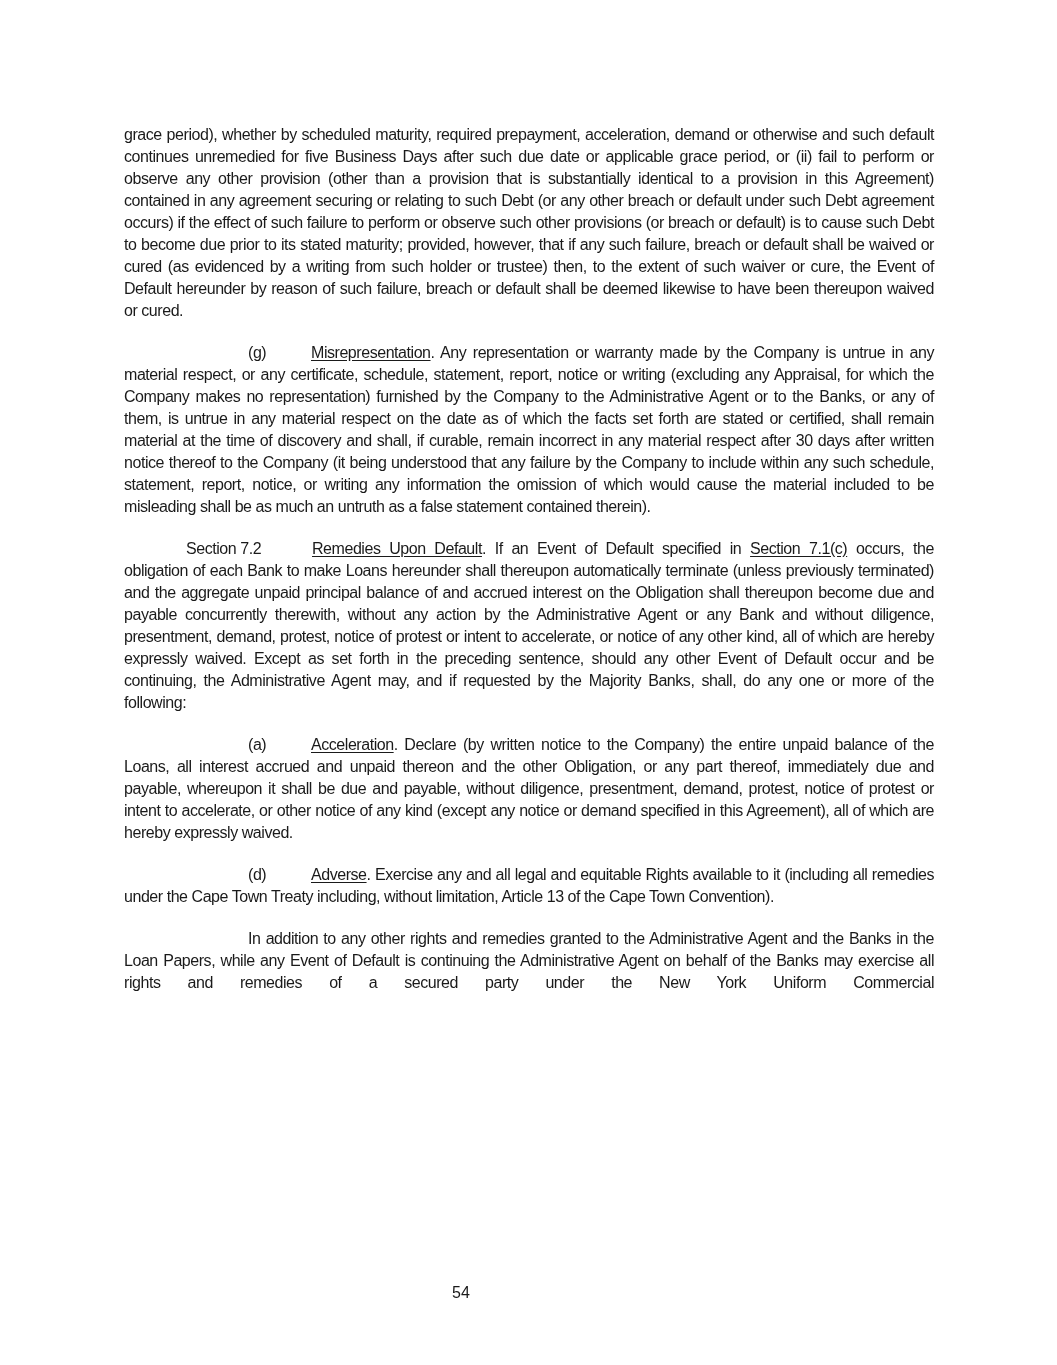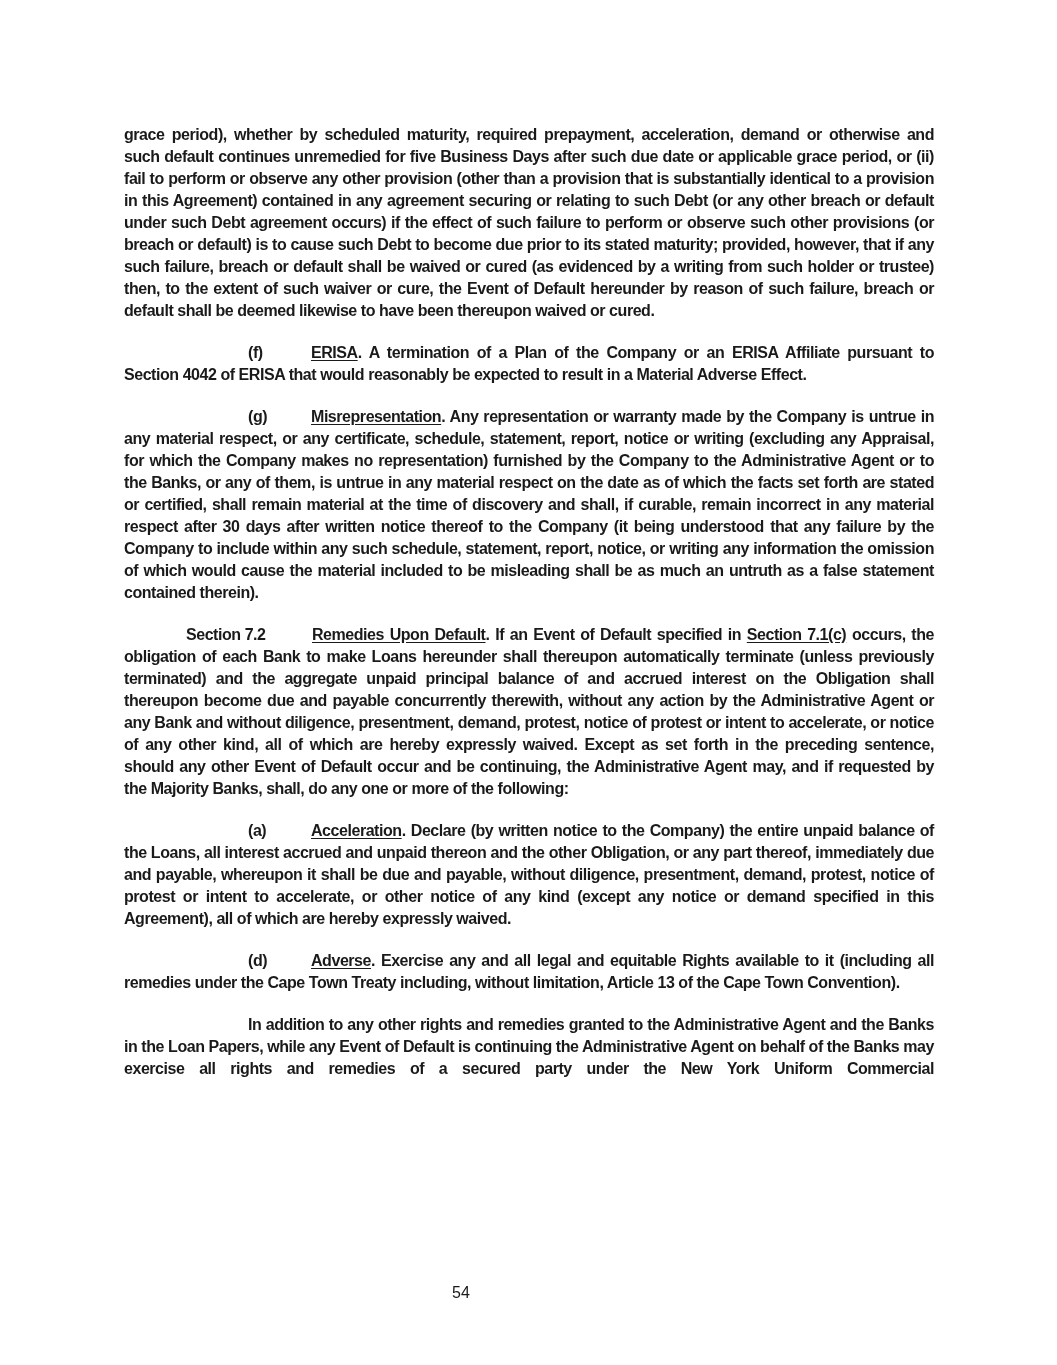--- a/index.html
+++ b/index.html
@@ -2,42 +2,40 @@
 <html><head>
 <meta charset="utf-8">
 <style>
   html, body { margin: 0; padding: 0; background: #ffffff; }
   body { width: 1057px; height: 1365px; position: relative; overflow: hidden; }
   .page {
     position: absolute; left: 124px; top: 124px; width: 810px;
     font-family: "Liberation Sans", sans-serif;
     font-size: 16px; line-height: 22px; color: #1a1a1a;
     letter-spacing: -0.45px;
-    font-weight: bold;
   }
   .para { margin: 0 0 20px 0; text-align: justify; text-align-last: left; }
   .para.lastline-justify { text-align-last: justify; }
   .indent { display: inline-block; width: 124px; }
   .sec-indent { display: inline-block; width: 62px; }
   .label { display: inline-block; width: 63px; }
   .sec-label { display: inline-block; width: 126px; }
   .u { text-decoration: underline; text-underline-offset: 2px; }
   .pagenum {
     position: absolute; left: 0; width: 922px; top: 1284px; text-align: center;
     font-family: "Liberation Sans", sans-serif; font-size: 16px; color: #1a1a1a;
   }
 </style>
 </head>
 <body>
 
 <div class="page">
 
   <p class="para">grace period), whether by scheduled maturity, required prepayment, acceleration, demand or otherwise and such default continues unremedied for five Business Days after such due date or applicable grace period, or (ii) fail to perform or observe any other provision (other than a provision that is substantially identical to a provision in this Agreement) contained in any agreement securing or relating to such Debt (or any other breach or default under such Debt agreement occurs) if the effect of such failure to perform or observe such other provisions (or breach or default) is to cause such Debt to become due prior to its stated maturity; provided, however, that if any such failure, breach or default shall be waived or cured (as evidenced by a writing from such holder or trustee) then, to the extent of such waiver or cure, the Event of Default hereunder by reason of such failure, breach or default shall be deemed likewise to have been thereupon waived or cured.</p>
 
-  <p class="para"><span class="indent"></span><span class="label">(f)</span><span class="u">ERISA</span><span>.  A termination of a Plan of the Company or an ERISA Affiliate pursuant to Section 4042 of ERISA that would reasonably be expected to result in a Material Adverse Effect.</span></p>
 
   <p class="para"><span class="indent"></span><span class="label">(g)</span><span class="u">Misrepresentation</span><span>.  Any representation or warranty made by the Company is untrue in any material respect, or any certificate, schedule, statement, report, notice or writing (excluding any Appraisal, for which the Company makes no representation) furnished by the Company to the Administrative Agent or to the Banks, or any of them, is untrue in any material respect on the date as of which the facts set forth are stated or certified, shall remain material at the time of discovery and shall, if curable, remain incorrect in any material respect after 30 days after written notice thereof to the Company (it being understood that any failure by the Company to include within any such schedule, statement, report, notice, or writing any information the omission of which would cause the material included to be misleading shall be as much an untruth as a false statement contained therein).</span></p>
 
   <p class="para"><span class="sec-indent"></span><span class="sec-label">Section 7.2</span><span class="u">Remedies Upon Default</span><span>.  If an Event of Default specified in </span><span class="u">Section 7.1(c)</span><span> occurs, the obligation of each Bank to make Loans hereunder shall thereupon automatically terminate (unless previously terminated) and the aggregate unpaid principal balance of and accrued interest on the Obligation shall thereupon become due and payable concurrently therewith, without any action by the Administrative Agent or any Bank and without diligence, presentment, demand, protest, notice of protest or intent to accelerate, or notice of any other kind, all of which are hereby expressly waived.  Except as set forth in the preceding sentence, should any other Event of Default occur and be continuing, the Administrative Agent may, and if requested by the Majority Banks, shall, do any one or more of the following:</span></p>
 
   <p class="para"><span class="indent"></span><span class="label">(a)</span><span class="u">Acceleration</span><span>.  Declare (by written notice to the Company) the entire unpaid balance of the Loans, all interest accrued and unpaid thereon and the other Obligation, or any part thereof, immediately due and payable, whereupon it shall be due and payable, without diligence, presentment, demand, protest, notice of protest or intent to accelerate, or other notice of any kind (except any notice or demand specified in this Agreement), all of which are hereby expressly waived.</span></p>
 
 
 
   <p class="para"><span class="indent"></span><span class="label">(d)</span><span class="u">Adverse</span><span>.  Exercise any and all legal and equitable Rights available to it (including all remedies under the Cape Town Treaty including, without limitation, Article 13 of the Cape Town Convention).</span></p>

